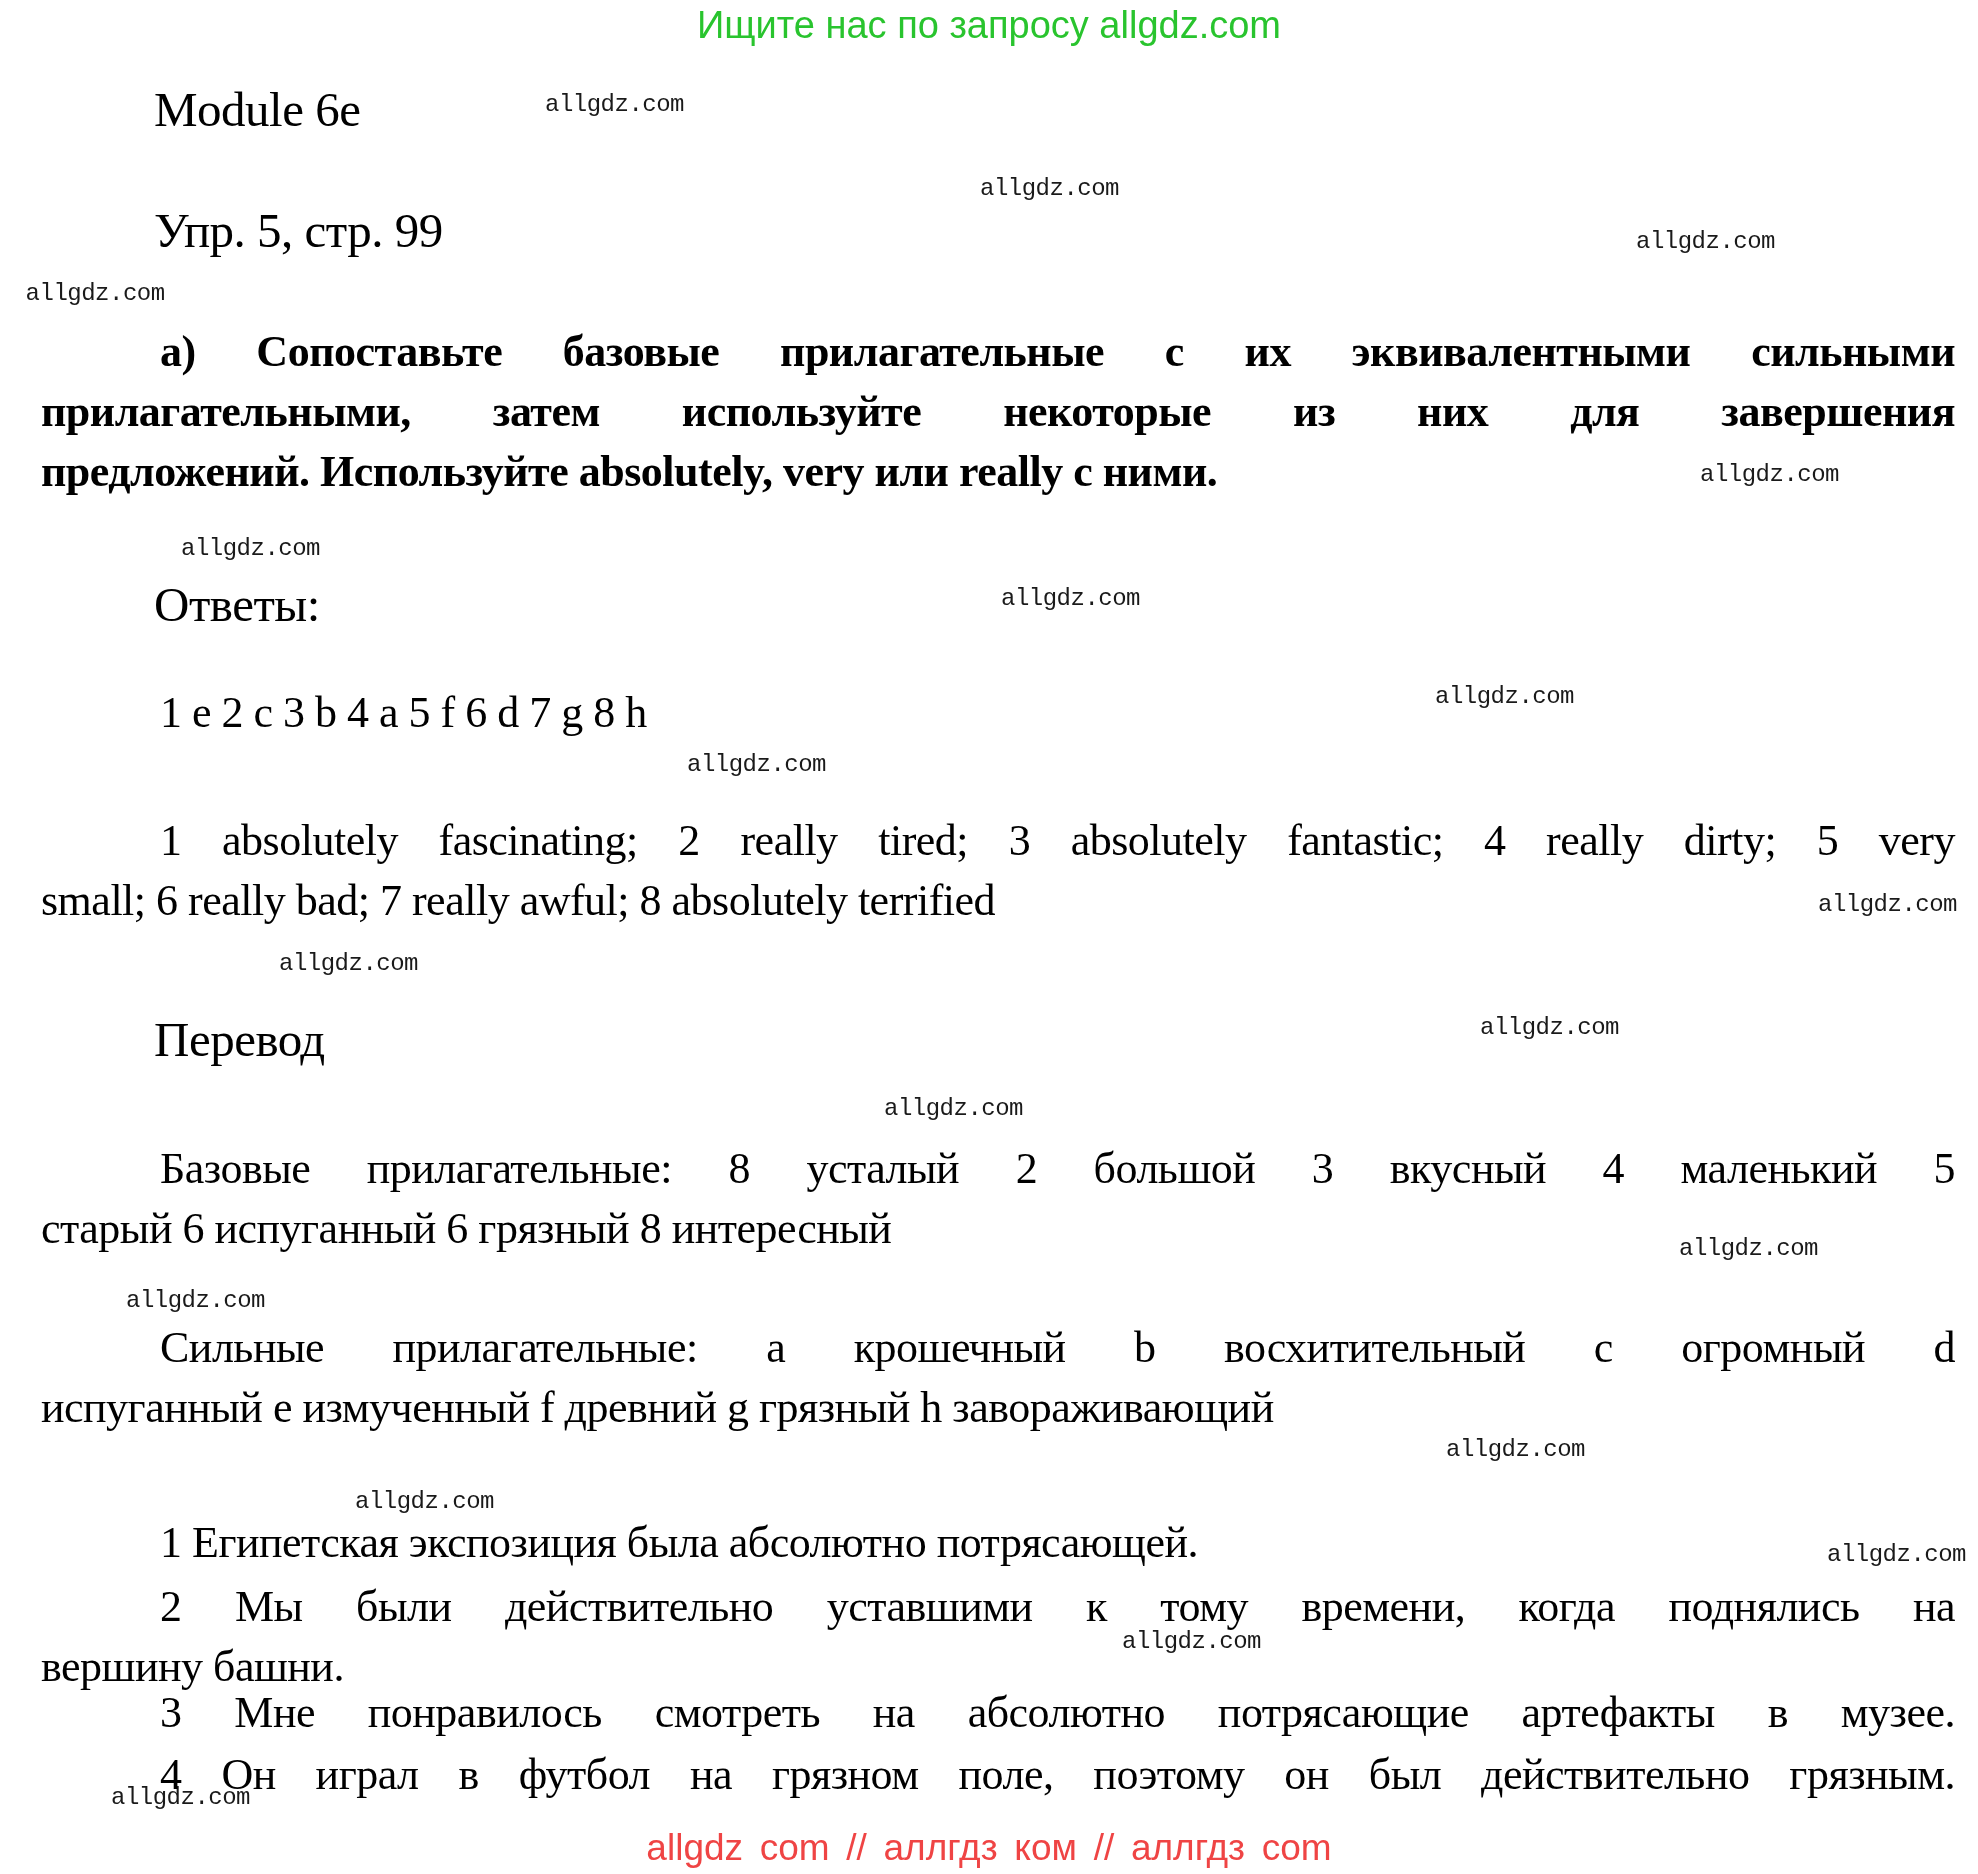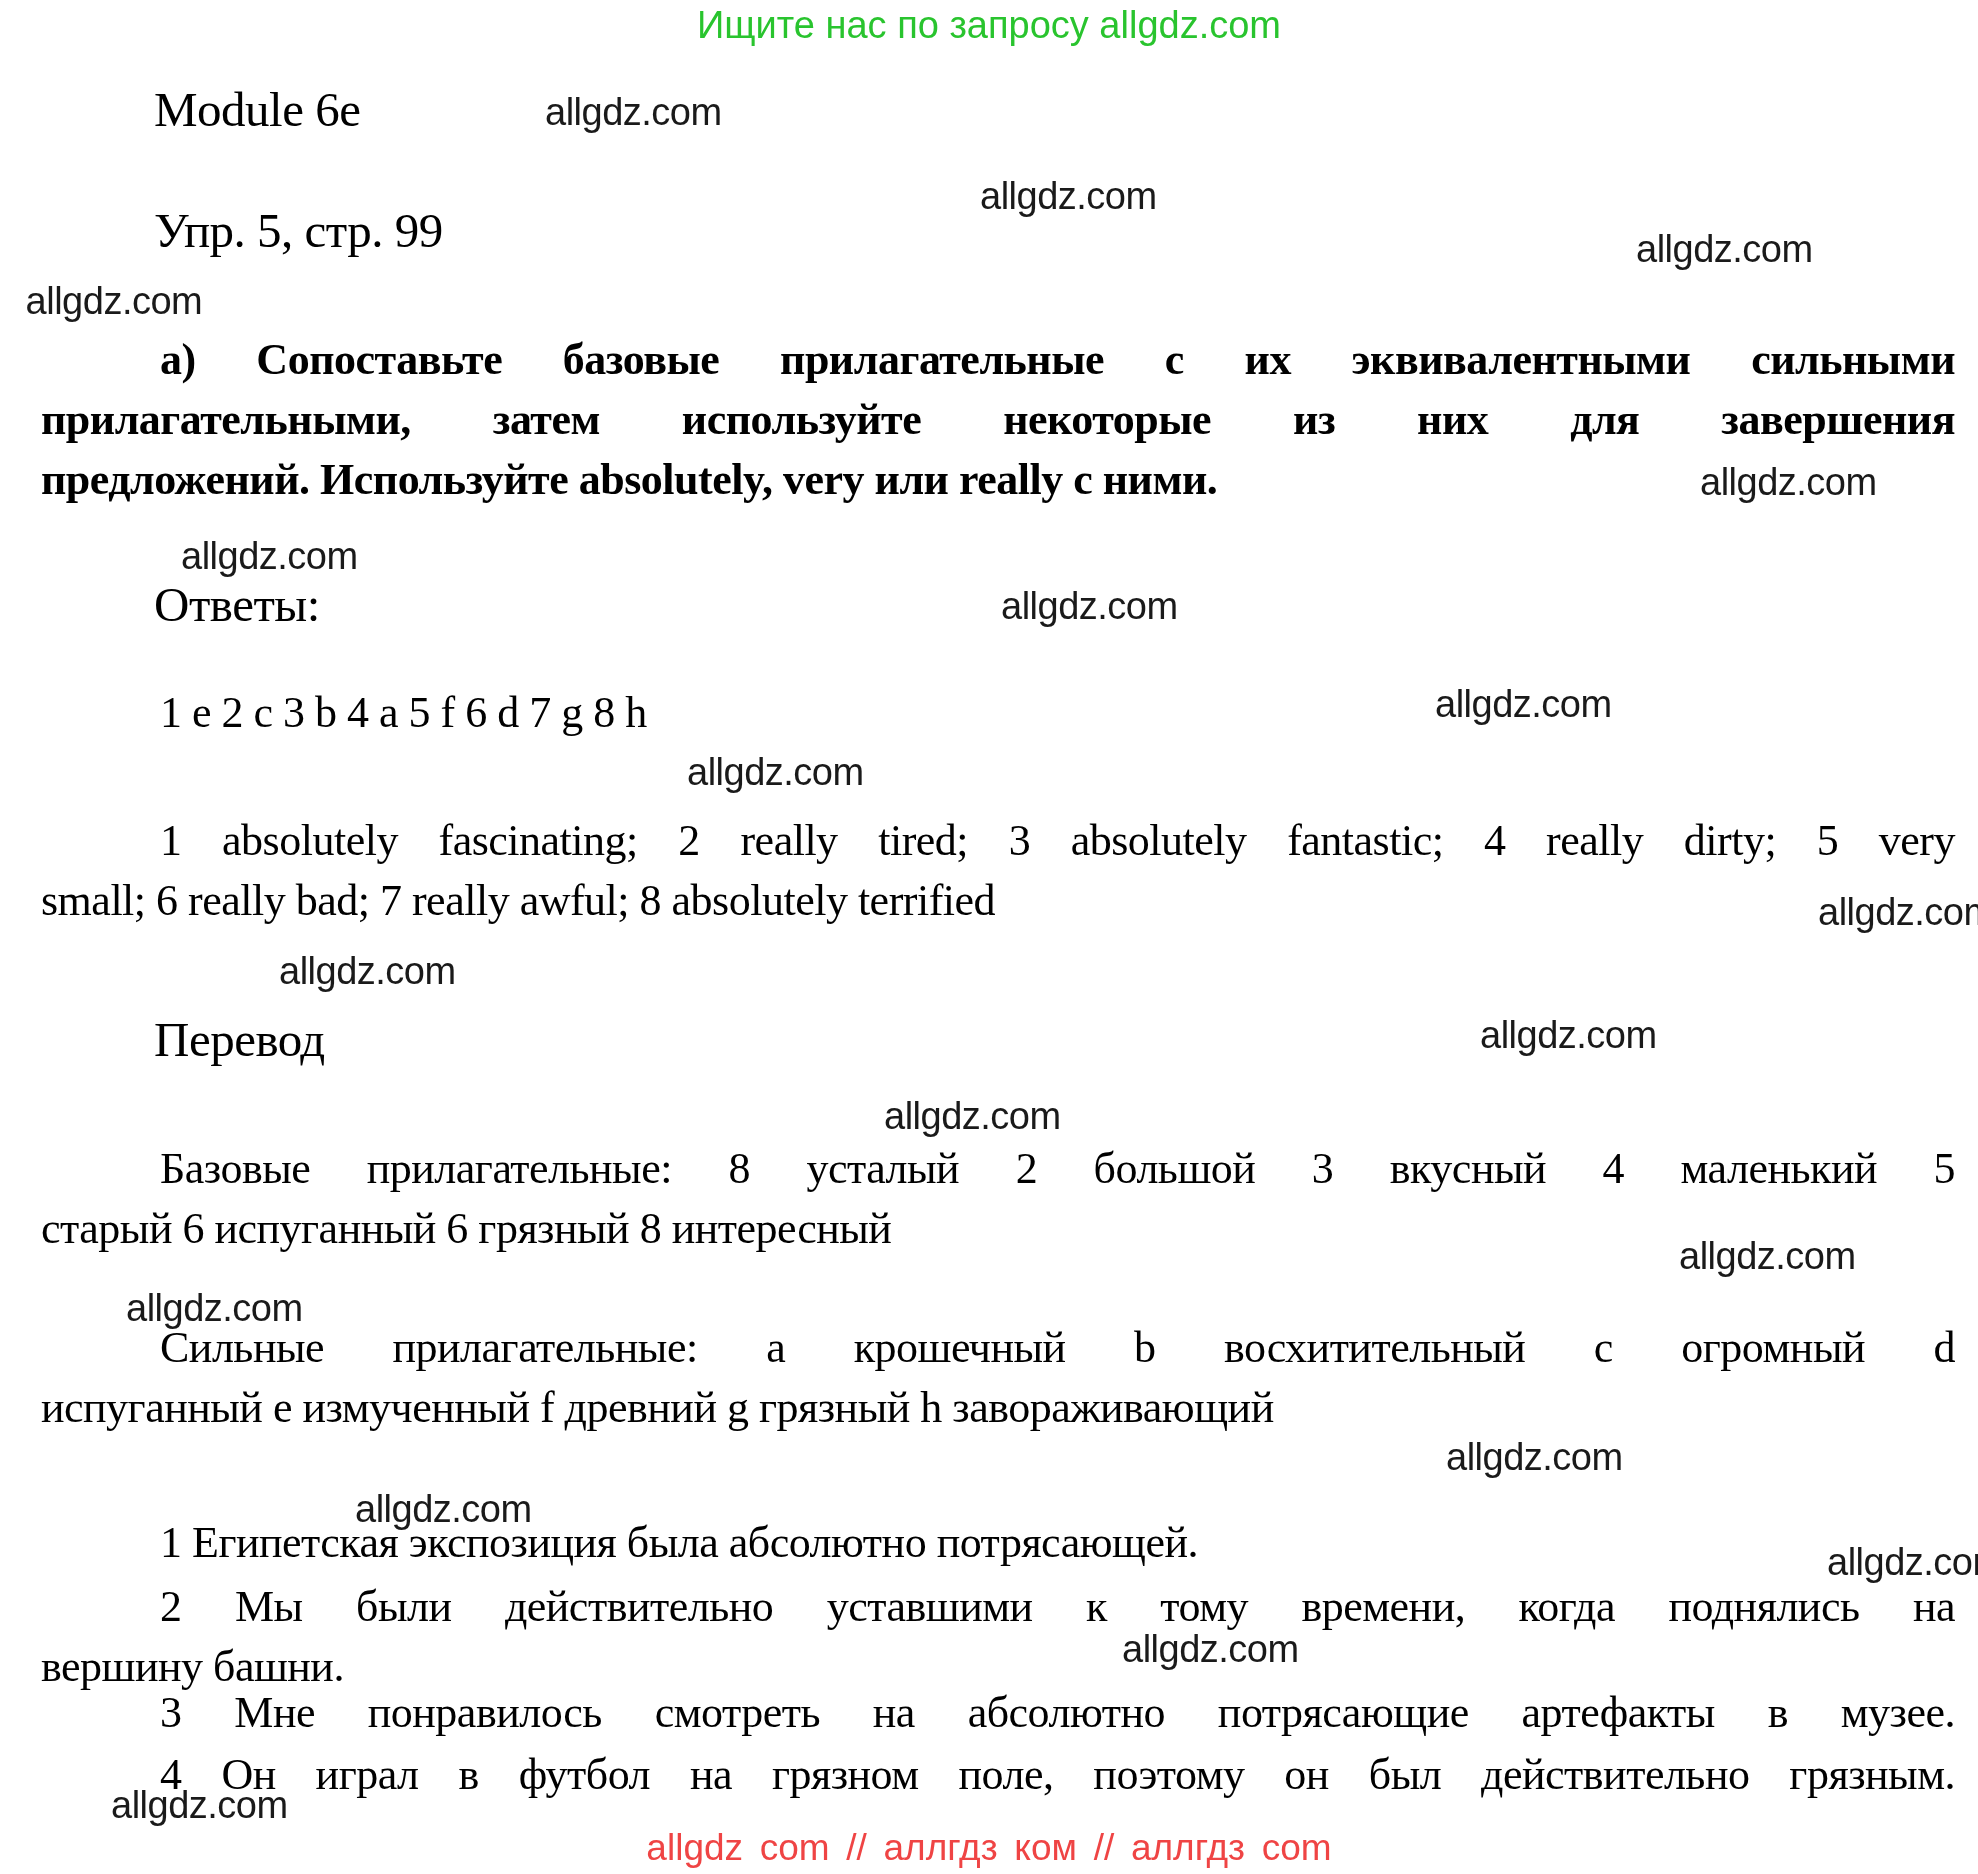--- a/index.html
+++ b/index.html
@@ -8,22 +8,22 @@
     width: 1978px;
     height: 1874px;
     background: #ffffff;
     overflow: hidden;
     font-family: "Liberation Serif", "DejaVu Serif", serif;
     color: #000000;
   }
   
   .wm {
     position: absolute;
-    font-family: Liberation Sans, sans-serif;
-    font-size: 38px;
+    font-family: Liberation Mono, monospace;
+    font-size: 24px;
     letter-spacing: -0.5px;
     color: #1a1a1a;
     white-space: nowrap;
   }
   
   .promo {
     position: absolute;
     top: 3.7px; left: 0; width: 1978px;
     text-align: center;
     font-family: "Liberation Sans", "DejaVu Sans", sans-serif;
@@ -97,21 +97,21 @@
   <span class="wm" style="left:126px;  top:1287px;">allgdz.com</span>
   <span class="wm" style="left:1446px; top:1436px;">allgdz.com</span>
   <span class="wm" style="left:355px;  top:1488px;">allgdz.com</span>
   <span class="wm" style="left:1827px; top:1541px;">allgdz.com</span>
   <span class="wm" style="left:1122px; top:1628px;">allgdz.com</span>
   <span class="wm" style="left:111px;  top:1784px;">allgdz.com</span>
 
   <div class="heading" style="top:81px;">Module 6e</div>
   <div class="heading" style="top:202px;">Упр. 5, стр. 99</div>
 
-  <div class="text-block bold" style="top:330px;">
+  <div class="text-block bold" style="top:322px;">
     <div class="jline indent">а) Сопоставьте базовые прилагательные с их эквивалентными сильными</div>
     <div class="jline">прилагательными, затем используйте некоторые из них для завершения</div>
     <div class="nline">предложений. Используйте absolutely, very или really с ними.</div>
   </div>
 
   <div class="heading" style="top:576px;">Ответы:</div>
 
   <div class="text-block" style="top:683px;">
     <div class="nline indent">1 e 2 c 3 b 4 a 5 f 6 d 7 g 8 h</div>
   </div>

